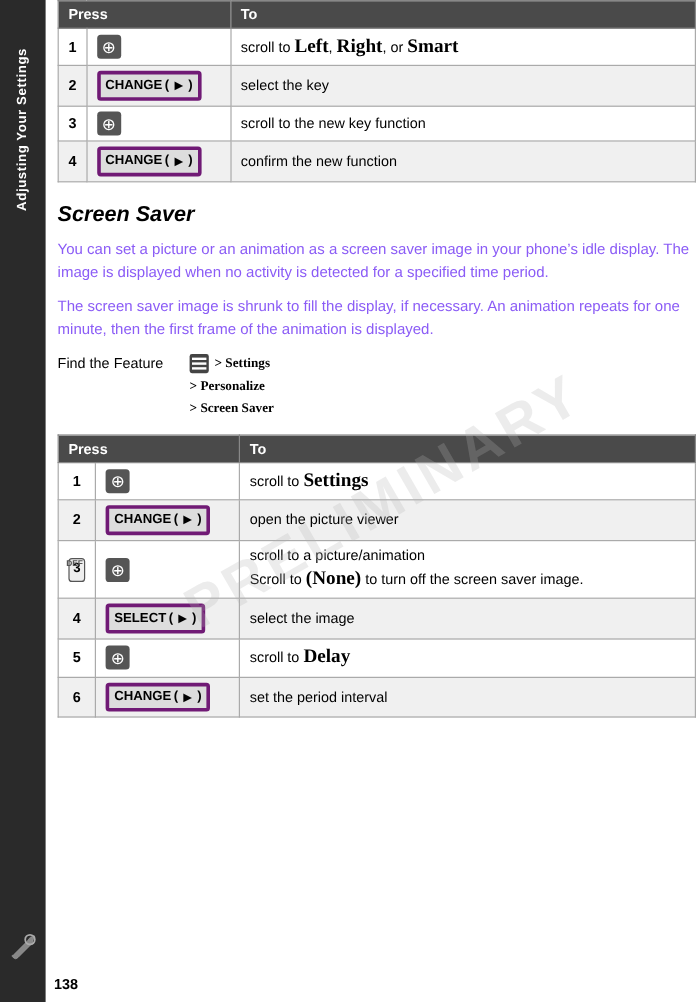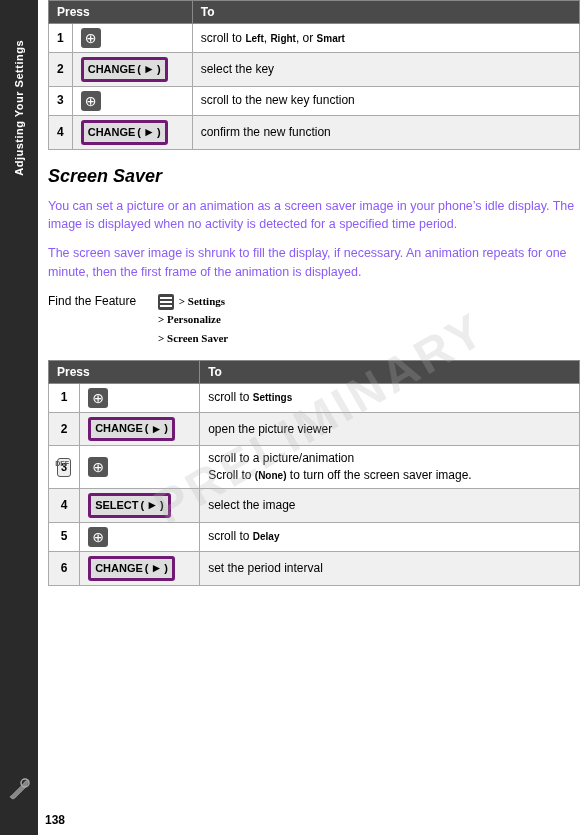--- a/index.html
+++ b/index.html
@@ -102,22 +102,22 @@
       font-weight: bold;
       font-size: 11px;
       background: #ddd;
       border: 3px solid #701a75;
       border-radius: 3px;
       padding: 1px 4px;
     }
 
     
     code {
-      font-family: Liberation Sans, sans-serif;
-      font-size: 10px;
+      font-family: Liberation Serif, serif;
+      font-size: 16px;
       font-weight: bold;
     }
 
     
     .section-heading {
       font-size: 18px;
       font-weight: bold;
       font-style: italic;
       color: #000;
       margin: 12px 0 10px 0;

